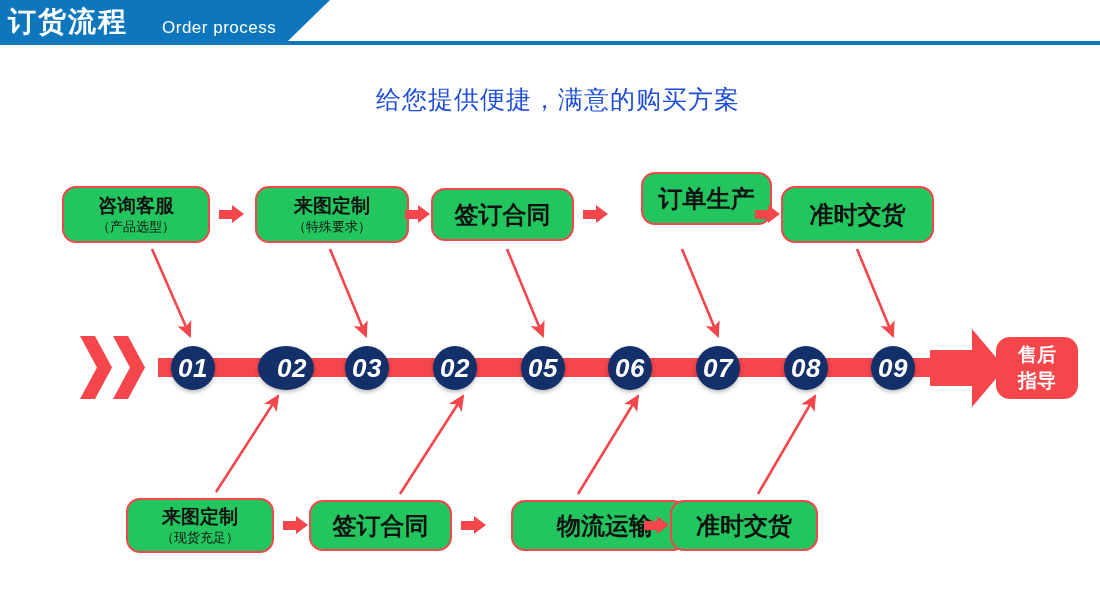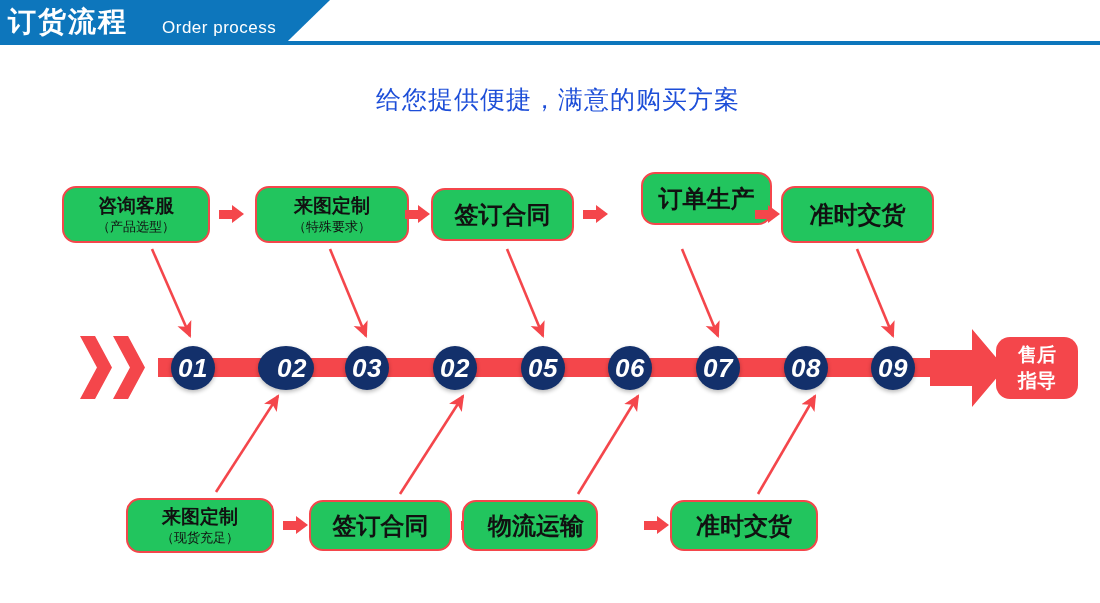--- a/index.html
+++ b/index.html
@@ -262,21 +262,21 @@
   <div class="l1">来图定制</div>
   <div class="l2">（现货充足）</div>
 </div>
 <div class="mini-arrow" style="left:283px; top:521px; width:14px;"></div>
 
 <div class="pill one-line" style="left:309px; top:500px; width:143px; height:51px;">
   <div class="l1">签订合同</div>
 </div>
 <div class="mini-arrow" style="left:461px; top:521px; width:14px;"></div>
 
-<div class="pill one-line" style="left:462px; top:500px; width:136px; height:51px;padding-left:12px;">
+<div class="pill one-line" style="left:511px; top:500px; width:176px; height:51px;padding-left:12px;">
   <div class="l1">物流运输</div>
 </div>
 <div class="mini-arrow" style="left:644px; top:521px; width:14px;"></div>
 
 <div class="pill one-line" style="left:670px; top:500px; width:148px; height:51px;">
   <div class="l1">准时交货</div>
 </div>
 
 <svg class="connectors" viewBox="0 0 1100 603">
   <defs>

